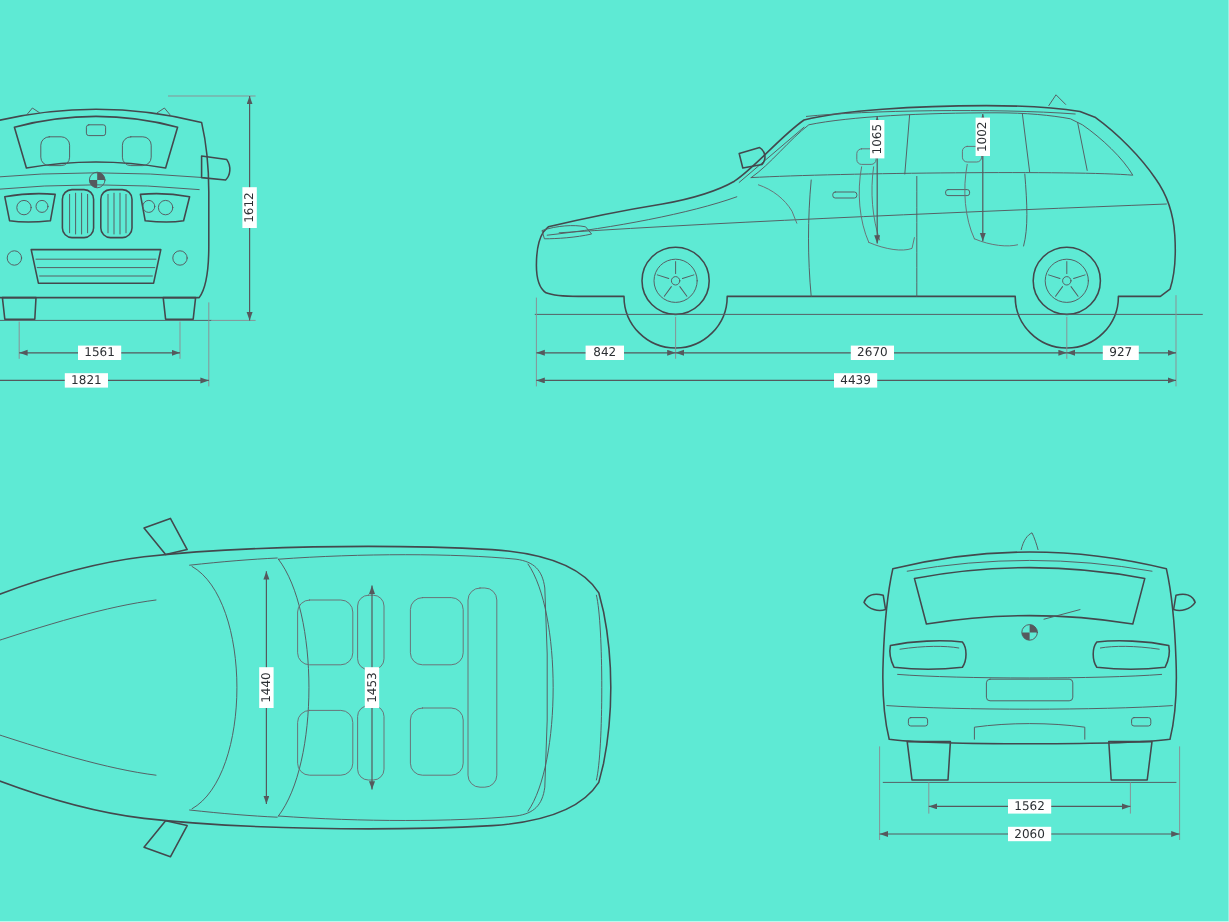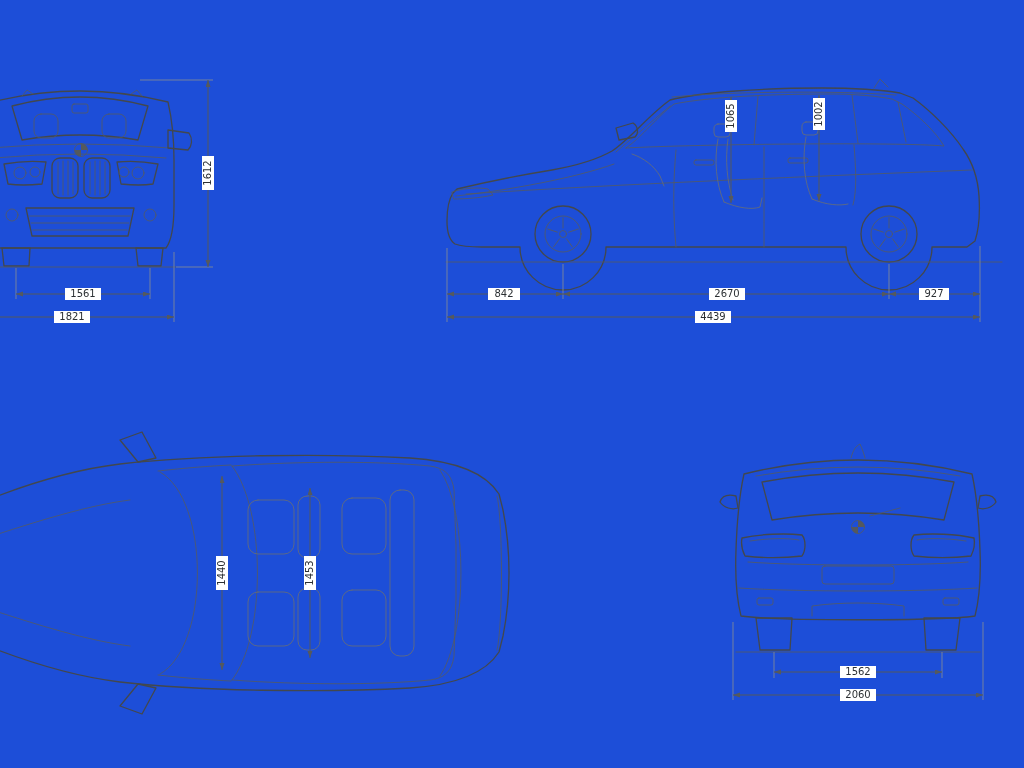--- a/index.html
+++ b/index.html
@@ -1,16 +1,16 @@
 <!DOCTYPE html>
 <html><head>
 <meta charset="utf-8">
 <style>
   html,body{margin:0;padding:0;background:#ffffff;}
-  .canvas{position:relative;width:1024px;height:768px;background:#1d4ed8;overflow:hidden;font-family:"DejaVu Sans",sans-serif;}
+  .canvas{position:relative;width:1024px;height:768px;background:#5eead4;overflow:hidden;font-family:"DejaVu Sans",sans-serif;}
   svg{display:block;}
   .car{stroke:#43484d;fill:none;stroke-width:1.3;stroke-linecap:round;stroke-linejoin:round;}
   .thin{stroke:#565b60;fill:none;stroke-width:0.8;stroke-linecap:round;stroke-linejoin:round;}
   .interior{stroke:#6a6f74;fill:none;stroke-width:0.8;stroke-linecap:round;stroke-linejoin:round;}
   .dim{stroke:#55595d;fill:none;stroke-width:1;}
   .ext{stroke:#8a8f93;fill:none;stroke-width:0.8;}
   .lblbg{fill:#ffffff;stroke:none;}
   text.dimtxt{font:10px "DejaVu Sans",sans-serif;fill:#2b2f33;text-anchor:middle;}
   .fillacc{fill:#55595d;stroke:none;}
 </style>

